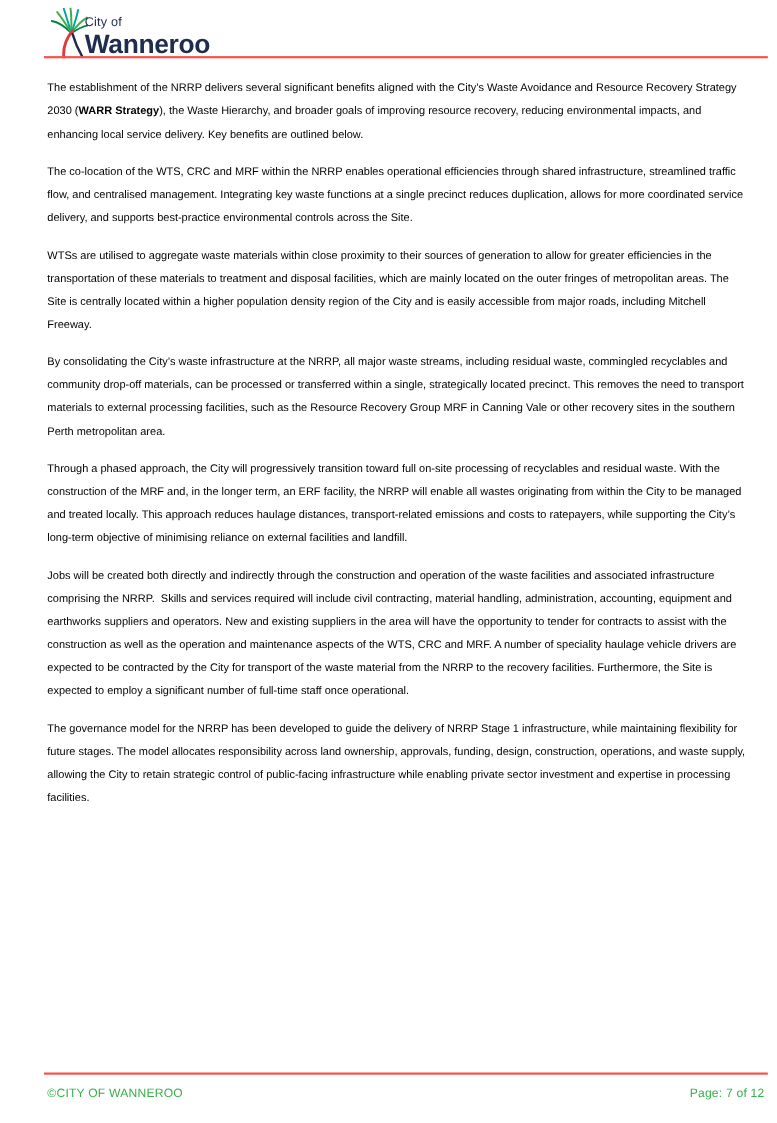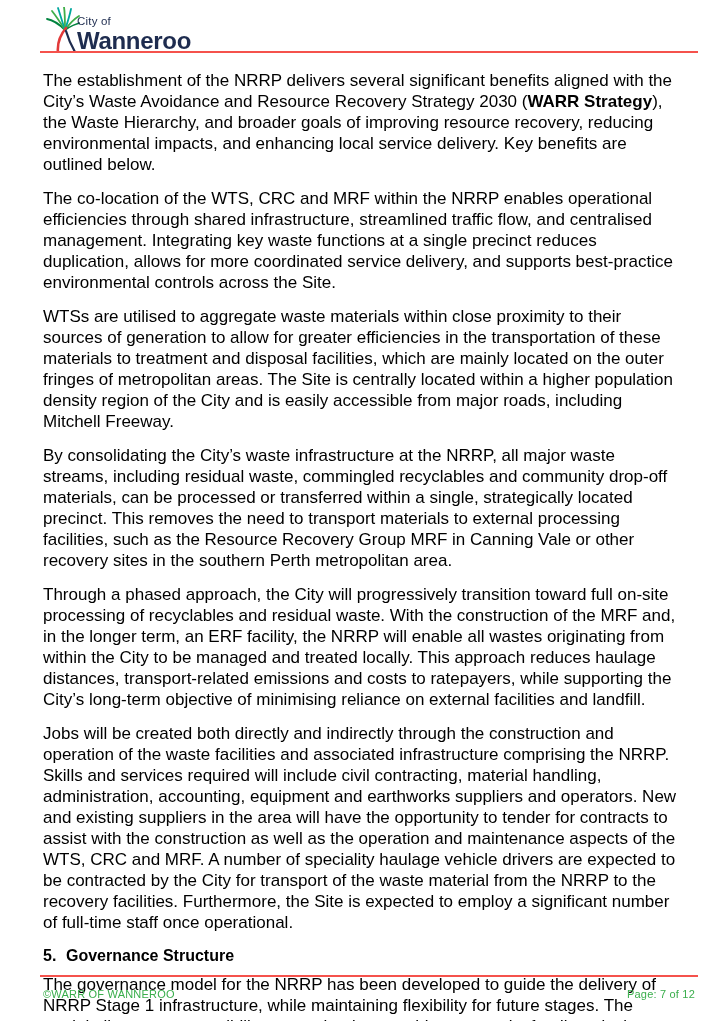--- a/index.html
+++ b/index.html
@@ -28,21 +28,21 @@
     position:absolute;left:43px;top:70px;width:638px;
   }
   .sec-heading{
     margin:6px 0 8px 0;
     font-size:16px;font-weight:bold;color:#000;line-height:20px;
   }
   .sec-heading:first-child{margin-top:0;}
   .sec-num{display:inline-block;width:23px;}
   .content p{
     margin:0 0 13px 0;
-    font-size:17px;line-height:21px;color:#000;
+    font-size:10px;line-height:21px;color:#000;
     white-space:pre-wrap;
   }
   .content p strong{font-weight:bold;}
   
   .footer-rule{
     position:absolute;left:40px;top:975px;width:658px;height:2px;background:#f5524c;
   }
   .footer-row{
     position:absolute;left:43px;right:11px;top:988px;
     display:flex;justify-content:space-between;
@@ -82,25 +82,24 @@
     <p>The co-location of the WTS, CRC and MRF within the NRRP enables operational efficiencies through shared infrastructure, streamlined traffic flow, and centralised management. Integrating key waste functions at a single precinct reduces duplication, allows for more coordinated service delivery, and supports best-practice environmental controls across the Site.</p>
 
     <p>WTSs are utilised to aggregate waste materials within close proximity to their sources of generation to allow for greater efficiencies in the transportation of these materials to treatment and disposal facilities, which are mainly located on the outer fringes of metropolitan areas. The Site is centrally located within a higher population density region of the City and is easily accessible from major roads, including Mitchell Freeway.</p>
 
     <p>By consolidating the City’s waste infrastructure at the NRRP, all major waste streams, including residual waste, commingled recyclables and community drop-off materials, can be processed or transferred within a single, strategically located precinct. This removes the need to transport materials to external processing facilities, such as the Resource Recovery Group MRF in Canning Vale or other recovery sites in the southern Perth metropolitan area.</p>
 
     <p>Through a phased approach, the City will progressively transition toward full on-site processing of recyclables and residual waste. With the construction of the MRF and, in the longer term, an ERF facility, the NRRP will enable all wastes originating from within the City to be managed and treated locally. This approach reduces haulage distances, transport-related emissions and costs to ratepayers, while supporting the City’s long-term objective of minimising reliance on external facilities and landfill.</p>
 
     <p>Jobs will be created both directly and indirectly through the construction and operation of the waste facilities and associated infrastructure comprising the NRRP.  Skills and services required will include civil contracting, material handling, administration, accounting, equipment and earthworks suppliers and operators. New and existing suppliers in the area will have the opportunity to tender for contracts to assist with the construction as well as the operation and maintenance aspects of the WTS, CRC and MRF. A number of speciality haulage vehicle drivers are expected to be contracted by the City for transport of the waste material from the NRRP to the recovery facilities. Furthermore, the Site is expected to employ a significant number of full-time staff once operational.</p>
 
-    <h2 class="sec-heading"><span class="sec-num">5.</span><span>Governance Structure</span></h2>
 
     <p>The governance model for the NRRP has been developed to guide the delivery of NRRP Stage 1 infrastructure, while maintaining flexibility for future stages. The model allocates responsibility across land ownership, approvals, funding, design, construction, operations, and waste supply, allowing the City to retain strategic control of public-facing infrastructure while enabling private sector investment and expertise in processing facilities.</p>
 
   </div>
 
   <div class="footer-rule"></div>
   <div class="footer-row">
-    <span>©WARR OF WANNEROO</span>
+    <span>©CITY OF WANNEROO</span>
     <span>Page: 7 of 12</span>
   </div>
 
 </div>
 
 </body></html>

